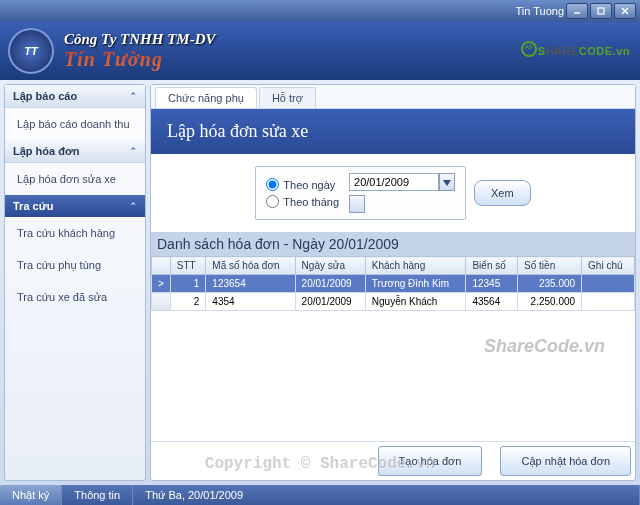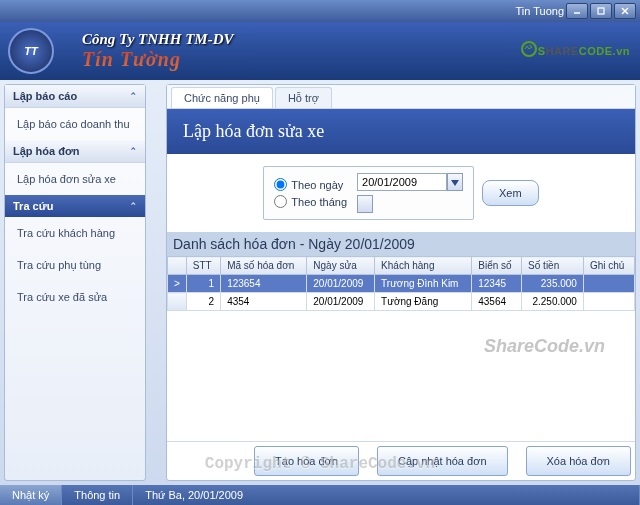--- a/index.html
+++ b/index.html
@@ -3,28 +3,28 @@
 <meta charset="utf-8">
 <style>
 * { box-sizing: border-box; margin: 0; padding: 0; font-family: Tahoma, Arial, sans-serif; font-size: 11px; }
 body { width: 640px; height: 505px; background: #fff; position: relative; overflow: hidden; }
 .window-chrome { height: 22px; background: linear-gradient(#6a8cc7, #3d5b9a); display: flex; align-items: center; padding: 0 4px; color: #fff; }
 .window-chrome .icon { width: 14px; height: 14px; margin-right: 5px; }
 .window-chrome .title { flex: 1; font-size: 11px; text-align: right; }
 .win-btn { width: 22px; height: 16px; margin-left: 2px; background: linear-gradient(#9db4db, #5d7db5); border: 1px solid #2b4577; border-radius: 2px; display: flex; align-items: center; justify-content: center; cursor: pointer; }
 .header { height: 58px; background: linear-gradient(#3a5fb5, #1a3a7a); display: flex; align-items: center; padding: 0 8px; position: relative; }
 .logo-circle { width: 46px; height: 46px; border-radius: 50%; background: radial-gradient(#4a6fc5, #1a2a5a); border: 2px solid #7a9ade; display: flex; align-items: center; justify-content: center; color: #fff; font-style: italic; font-weight: bold; font-size: 20px; font-family: Georgia, serif; }
-.company { margin-left: 28px; }
+.company { margin-left: 10px; }
 .company .line1 { color: #fff; font-style: italic; font-weight: bold; font-size: 15px; font-family: Georgia, serif; text-shadow: 1px 1px 2px #000; }
 .company .line2 { font-family: Georgia, serif; font-style: italic; font-weight: bold; font-size: 20px; background: linear-gradient(#d04020, #e07040); -webkit-background-clip: text; -webkit-text-fill-color: transparent; text-shadow: none; letter-spacing: 1px; }
 .watermark-top { position: absolute; right: 10px; top: 18px; font-size: 15px; font-weight: bold; letter-spacing: 0.5px; }
 .watermark-top .s { color: #5aa020; }
 .watermark-top .rest { color: #555; }
 .watermark-top .dv { color: #5aa020; font-size: 11px; }
-.body-area { display: flex; height: 405px; background: linear-gradient(#e5edf9, #cdd9ee); padding: 4px; gap: 20px; }
+.body-area { display: flex; height: 405px; background: linear-gradient(#e5edf9, #cdd9ee); padding: 4px; gap: 4px; }
 .sidebar { width: 142px; background: linear-gradient(#fdfdfe, #e8eef8); border: 1px solid #a9bcd9; border-radius: 3px; }
 .side-header { background: linear-gradient(#f5f8fd, #d6e0f0); padding: 5px 8px; font-weight: bold; color: #2a3a5a; border-bottom: 1px solid #c9d5e8; display: flex; justify-content: space-between; align-items: center; cursor: pointer; }
 .side-header.active { background: linear-gradient(#4a6ab5, #2a4a95); color: #fff; border: none; }
 .chev { font-size: 9px; color: #4a6ab5; }
 .side-header.active .chev { color: #cde; }
 .side-item { padding: 10px 12px; color: #3a4a6a; cursor: pointer; }
 .content { flex: 1; background: #fff; border: 1px solid #a9bcd9; border-radius: 3px; display: flex; flex-direction: column; }
 .tabs { display: flex; height: 24px; background: #f5f8fc; border-bottom: 1px solid #c9d5e8; padding: 2px 4px 0 4px; gap: 2px; }
 .tab { padding: 4px 12px; border: 1px solid #c9d5e8; border-bottom: none; border-radius: 3px 3px 0 0; background: #eef2f9; color: #3a4a6a; cursor: pointer; }
 .tab.active { background: #fff; }
@@ -174,34 +174,33 @@
               <td>Trương Đình Kim</td>
               <td>12345</td>
               <td class="num">235.000</td>
               <td></td>
             </tr>
             <tr>
               <td class="row-head"></td>
               <td class="num">2</td>
               <td>4354</td>
               <td>20/01/2009</td>
-              <td>Tường Đăng</td>
+              <td>Nguyễn Khách</td>
               <td>43564</td>
               <td class="num">2.250.000</td>
               <td></td>
             </tr>
           </tbody>
       </table>
       <div class="grid-wm">ShareCode.vn</div>
     </div>
 
     <div class="action-bar">
       <button class="act-btn">Tạo hóa đơn</button>
       <button class="act-btn">Cập nhật hóa đơn</button>
-      <button class="act-btn">Xóa hóa đơn</button>
     </div>
   </div>
 </div>
 
 <div class="statusbar">
   <div class="status-seg light">Nhật ký</div>
   <div class="status-seg">Thông tin</div>
   <div class="status-seg" style="flex:1">Thứ Ba, 20/01/2009</div>
 </div>
 

